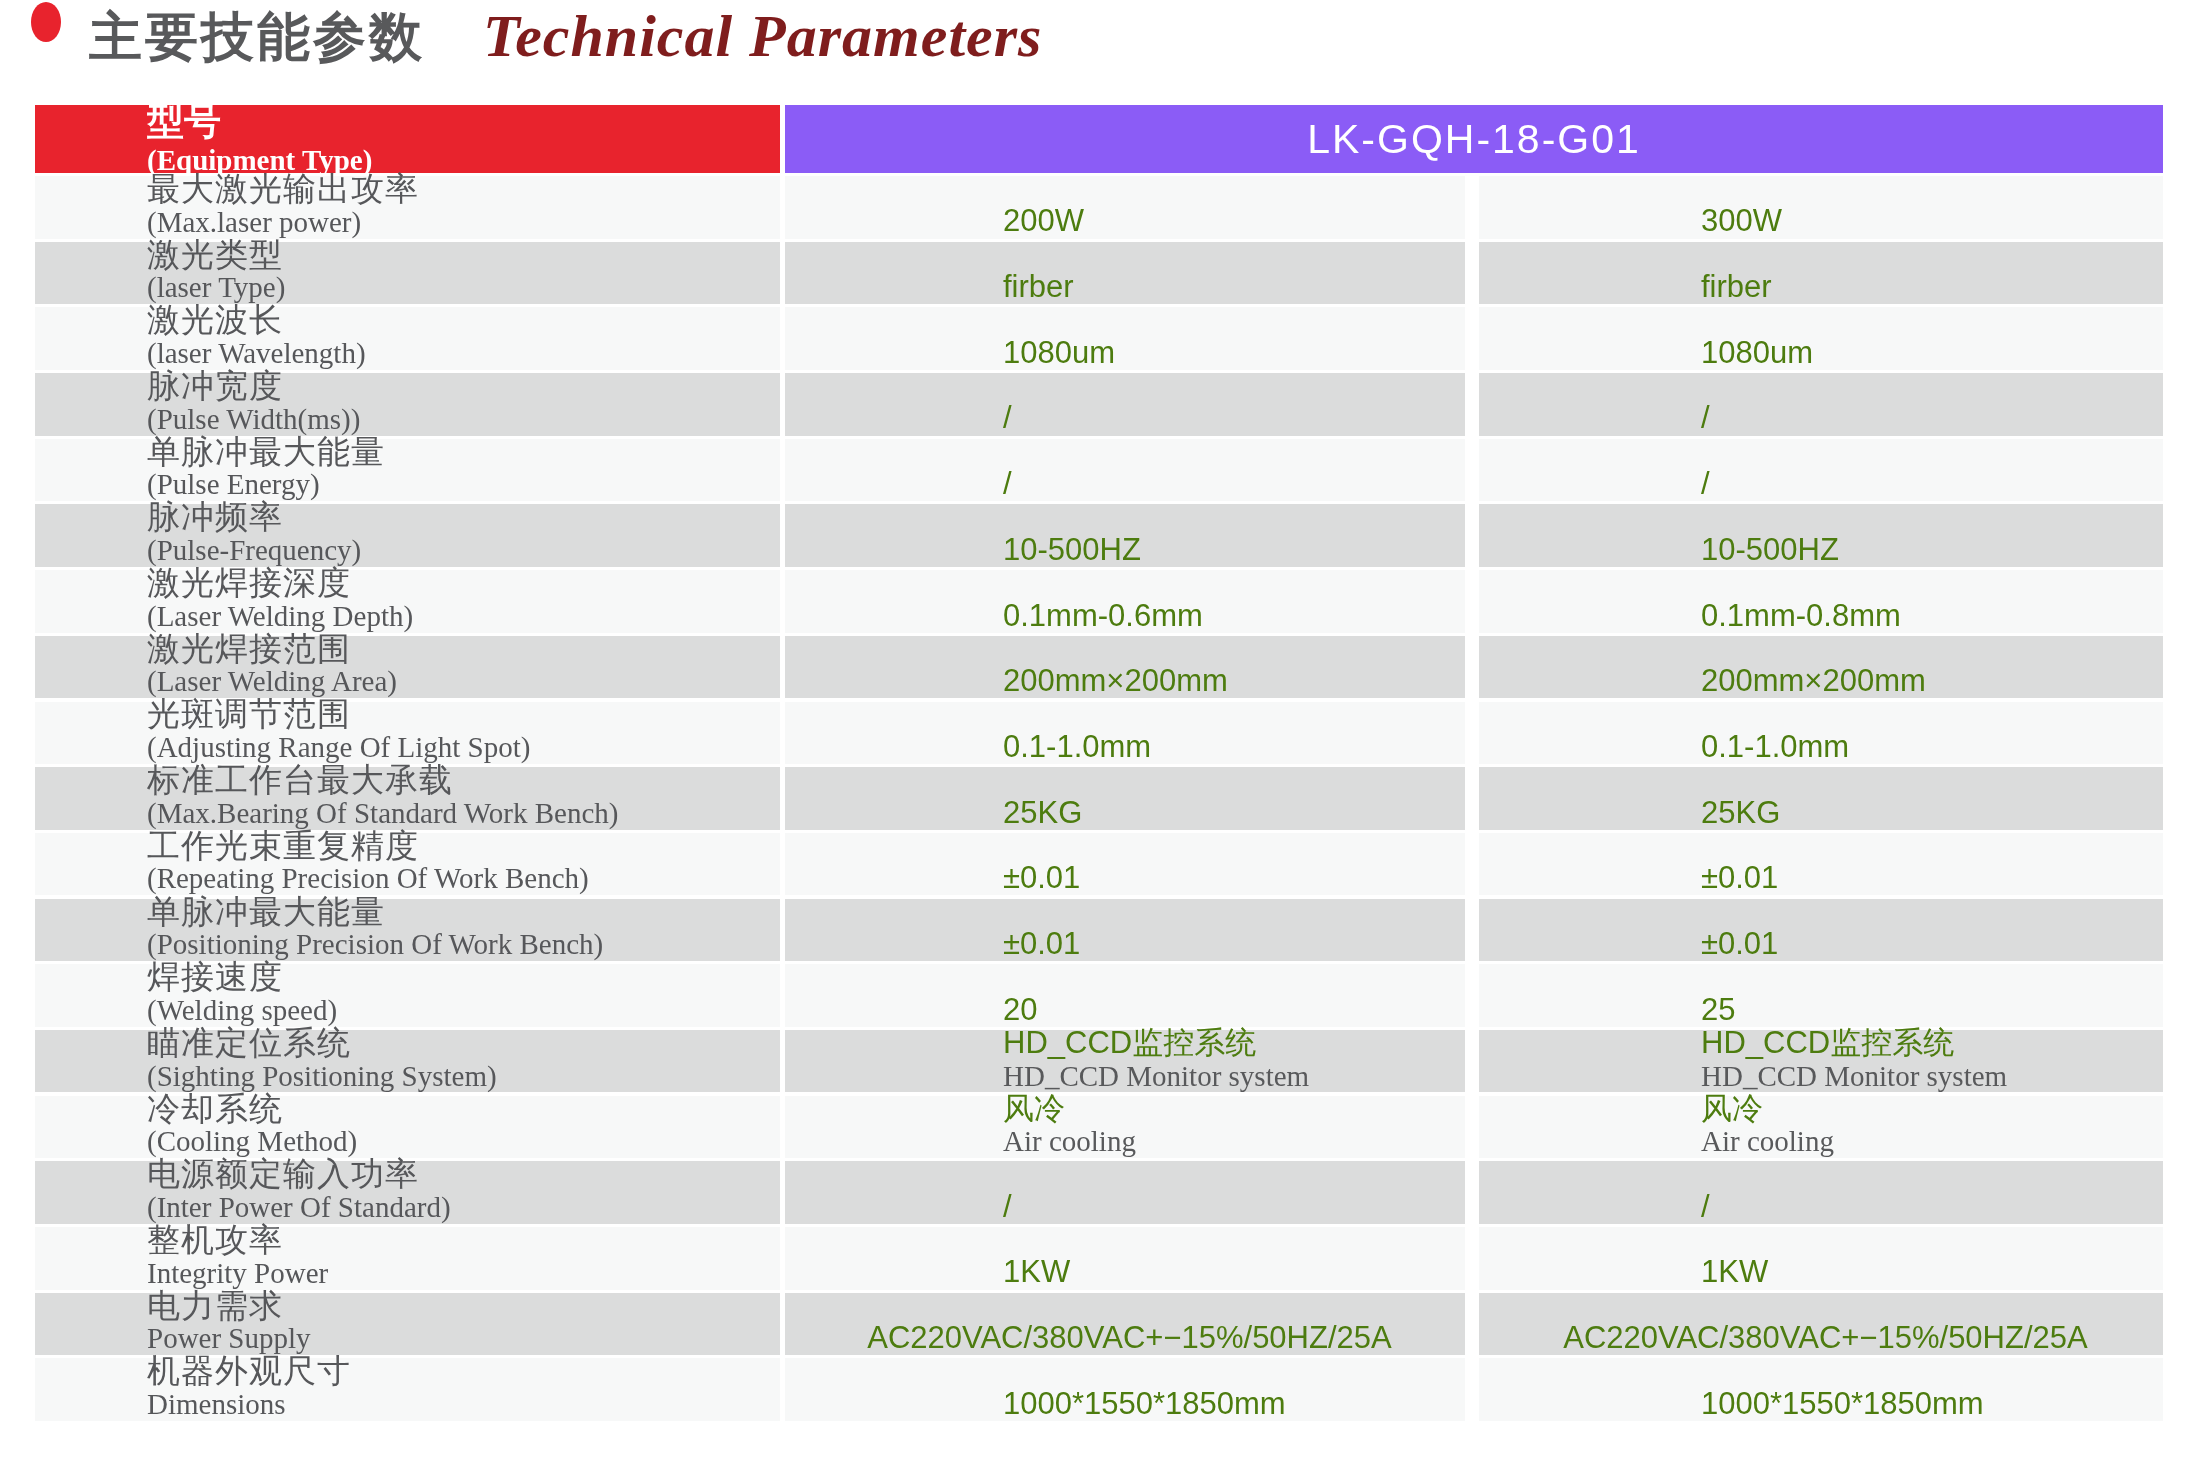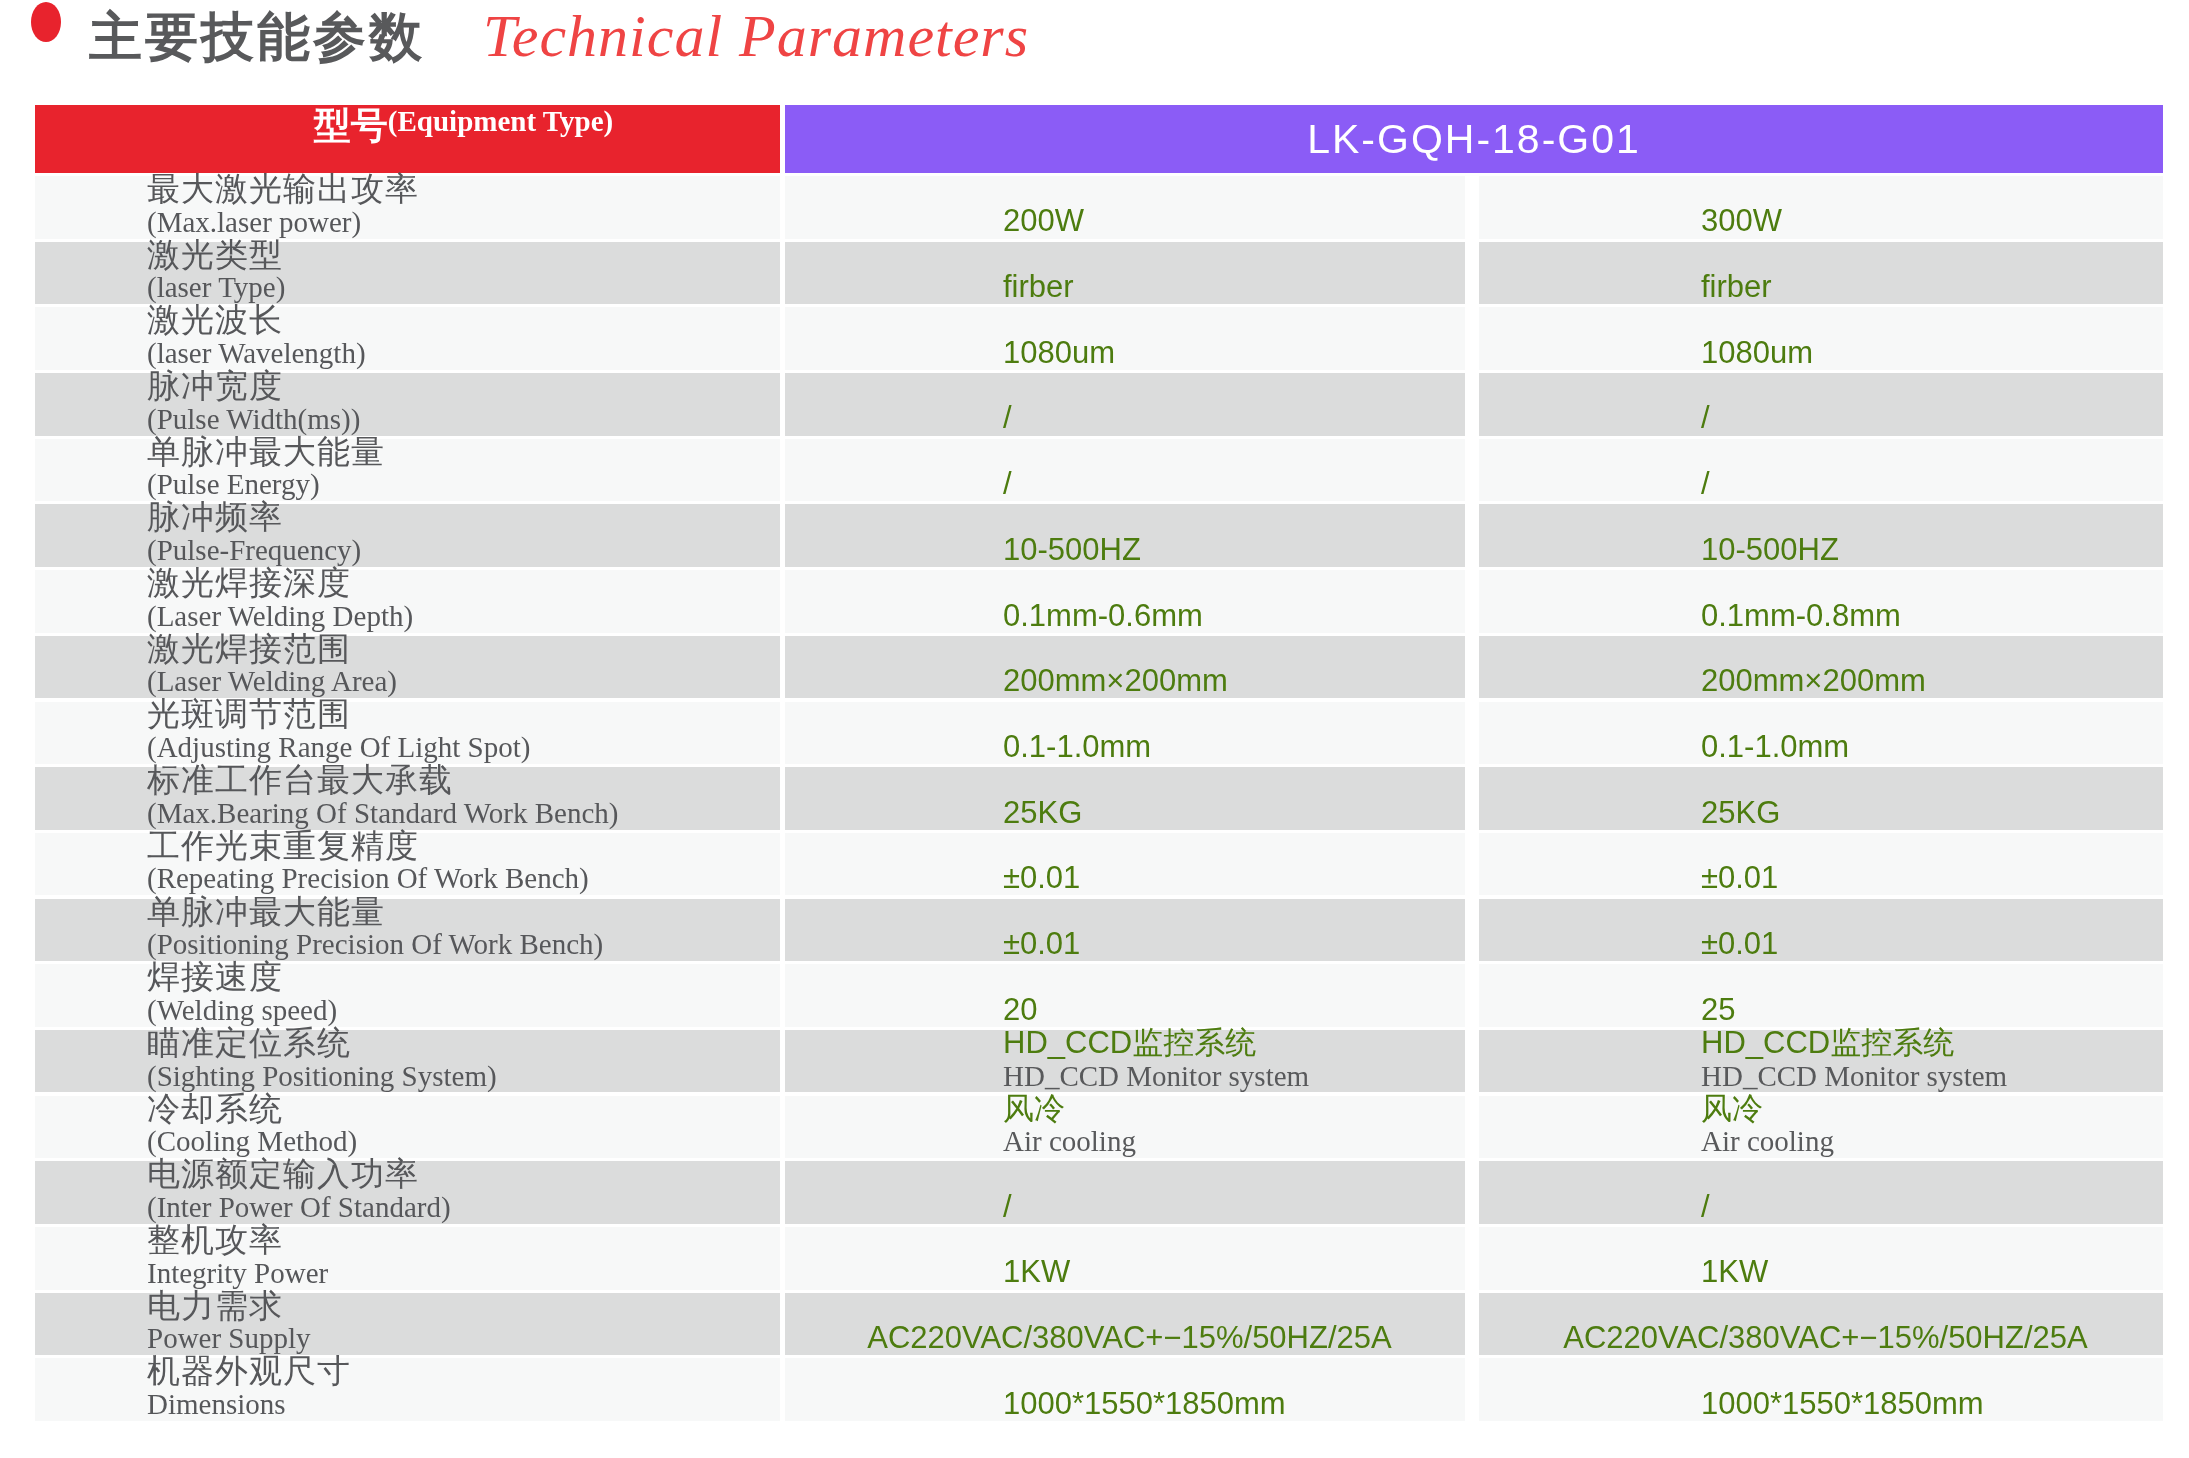--- a/index.html
+++ b/index.html
@@ -7,30 +7,30 @@
     position:relative; width:2189px; height:1458px; overflow:hidden;
     background:#ffffff;
     font-family:"Liberation Sans","DejaVu Sans",sans-serif;
   }
 
   
   .title-row { position:absolute; left:31px; top:2px; height:86px; display:flex; align-items:flex-start; }
   .title-dot { width:30px; height:40px; border-radius:50%; background:#e8232d; margin-right:28px; flex:0 0 auto; }
   .title-zh  { font-size:53px; font-weight:bold; color:#58595b; letter-spacing:3px; white-space:nowrap; }
   .title-en  { margin-left:58px; font-family:"Liberation Serif","DejaVu Serif",serif;
-               font-style:italic; font-weight:normal; font-size:60px; color:#ef4444;
+               font-style:italic; font-weight:bold; font-size:60px; color:#7f1d1d;
                letter-spacing:1px; white-space:nowrap; }
 
   
   .spec-table { position:absolute; left:35px; top:105px; width:2128px; }
 
   .head-row { display:flex; height:68px; margin-bottom:3px; }
   .head-label {
     width:745px; box-sizing:border-box; background:#e8232d; color:#ffffff;
-    padding-left:112px; display:flex; flex-direction:row; justify-content:center;
+    padding-left:112px; display:flex; flex-direction:column; justify-content:center;
   }
   .head-label .hzh { font-size:37px; font-weight:bold; line-height:1.15; }
   .head-label .hen { font-family:"Liberation Serif","DejaVu Serif",serif;
                      font-weight:bold; font-size:29px; line-height:1.15; }
   .col-gap-a { width:5px; background:#ffffff; flex:0 0 auto; }
   .col-gap-b { width:14px; background:#ffffff; flex:0 0 auto; }
   .head-model {
     flex:1; background:#8b5cf6; color:#ffffff;
     display:flex; align-items:center; justify-content:center;
     font-family:Liberation Sans, sans-serif; font-size:41px; letter-spacing:2px;

